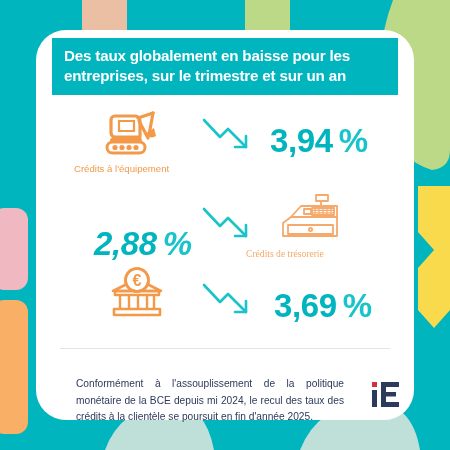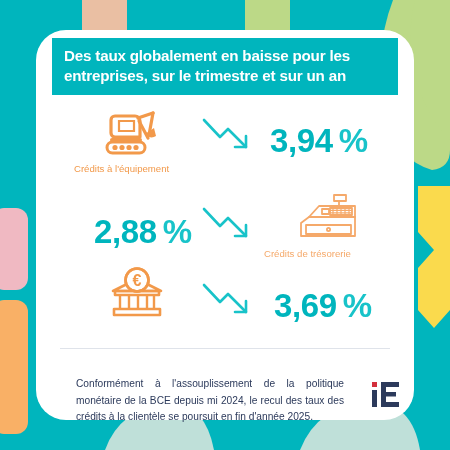--- a/index.html
+++ b/index.html
@@ -97,23 +97,23 @@
     white-space: nowrap;
   }
   .pct .sym { color: #18c3c9; font-weight: bold; }
 
   
   .row1 .iconblock { left: 38px; top: 0; }
   .row1 .arrow     { left: 164px; top: 6px; }
   .row1 .pct       { left: 234px; top: 14px; }
 
   
-  .row2 .pct       { left: 58px;  top: 20px; }
+  .row2 .pct       { left: 58px;  top: 32px; font-style: italic; }
   .row2 .arrow     { left: 164px; top: 10px; }
-  .row2 .iconblock { left: 228px; top: 0px; }
+  .row2 .iconblock { left: 210px; top: 0px; font-family: Liberation Serif, serif; }
 
   
   .row3 .iconblock { left: 38px; top: 2px; }
   .row3 .arrow     { left: 164px; top: 14px; }
   .row3 .pct       { left: 238px; top: 22px; }
 
   
   .divider {
     position: absolute;
     left: 24px;

